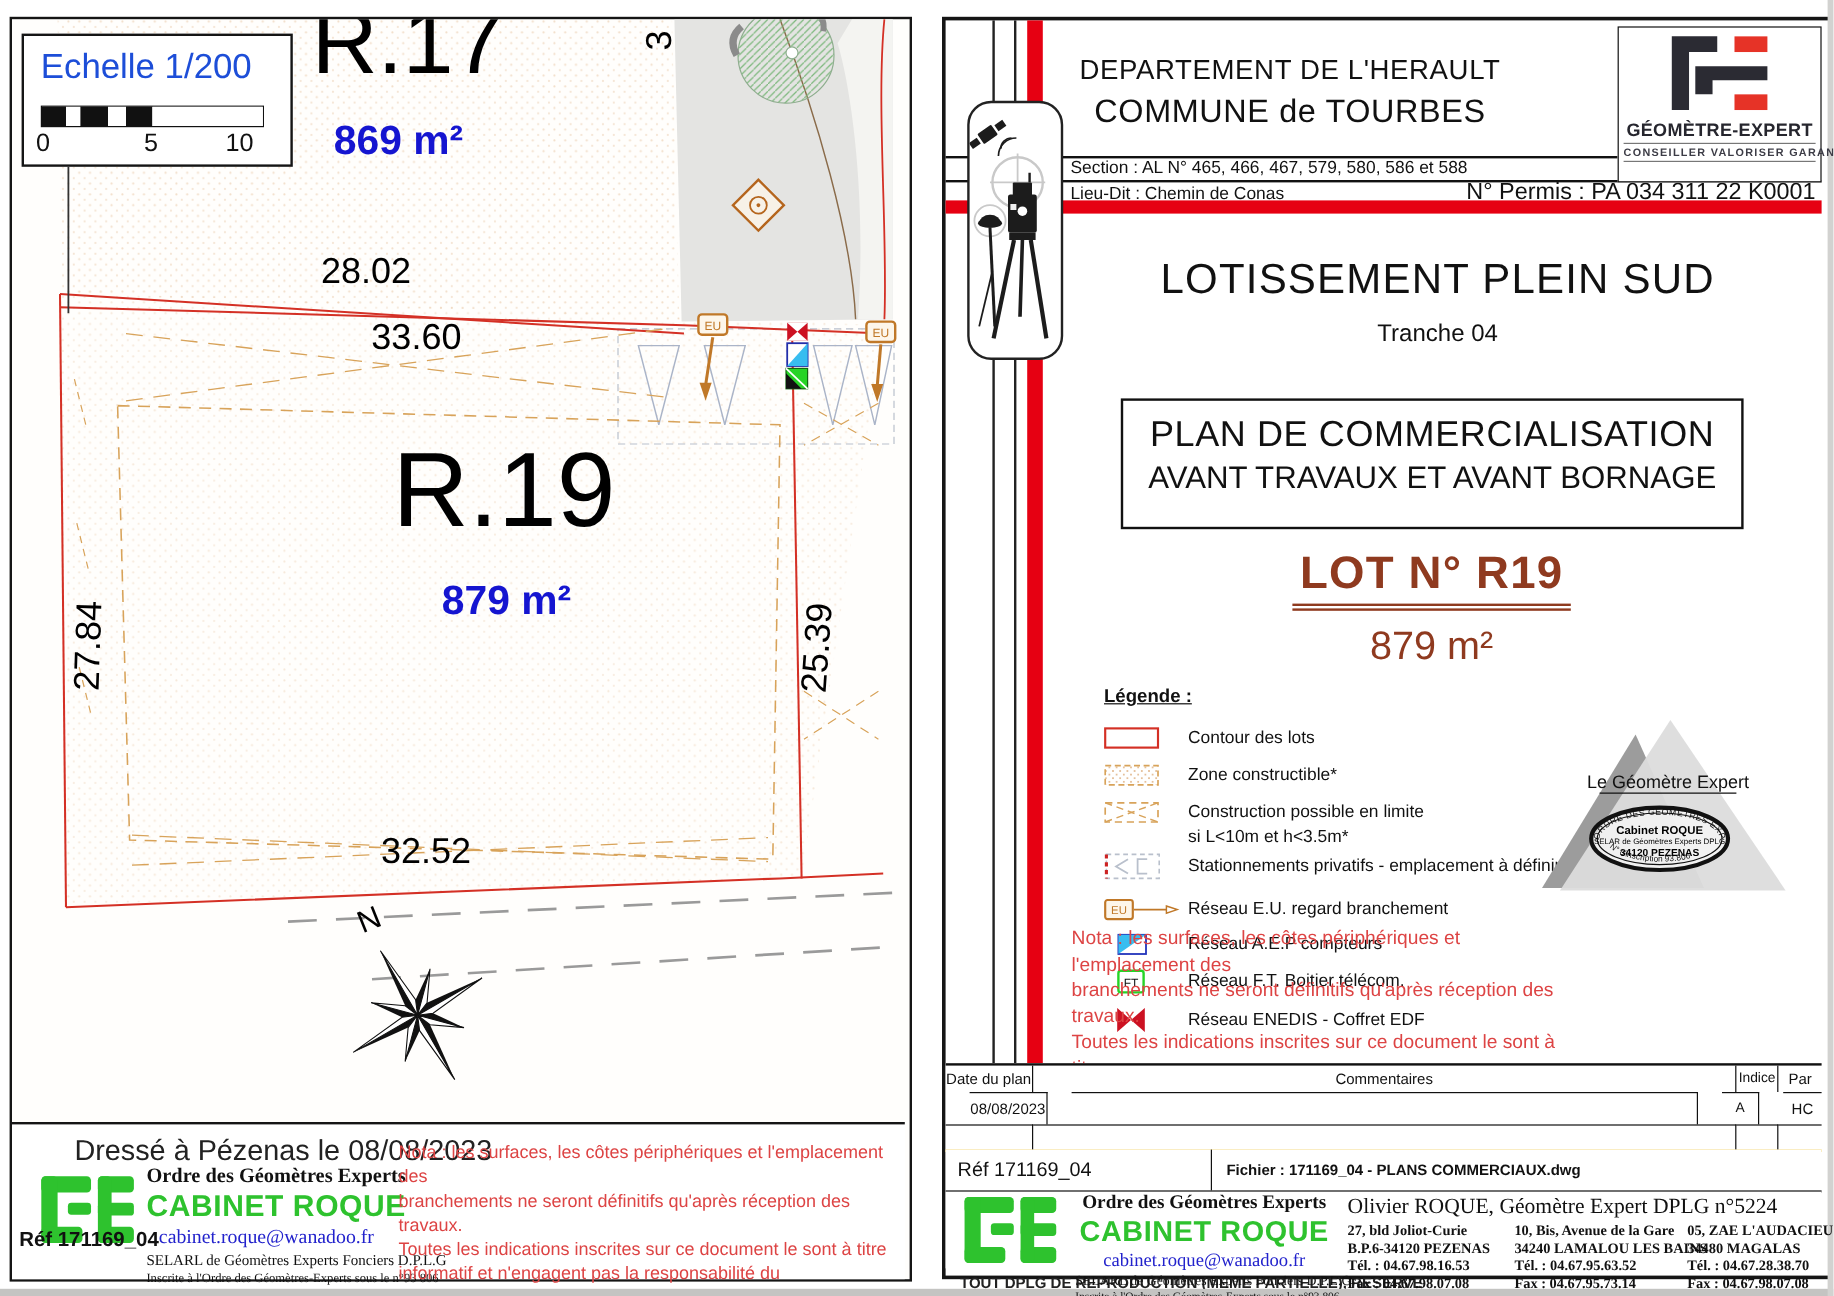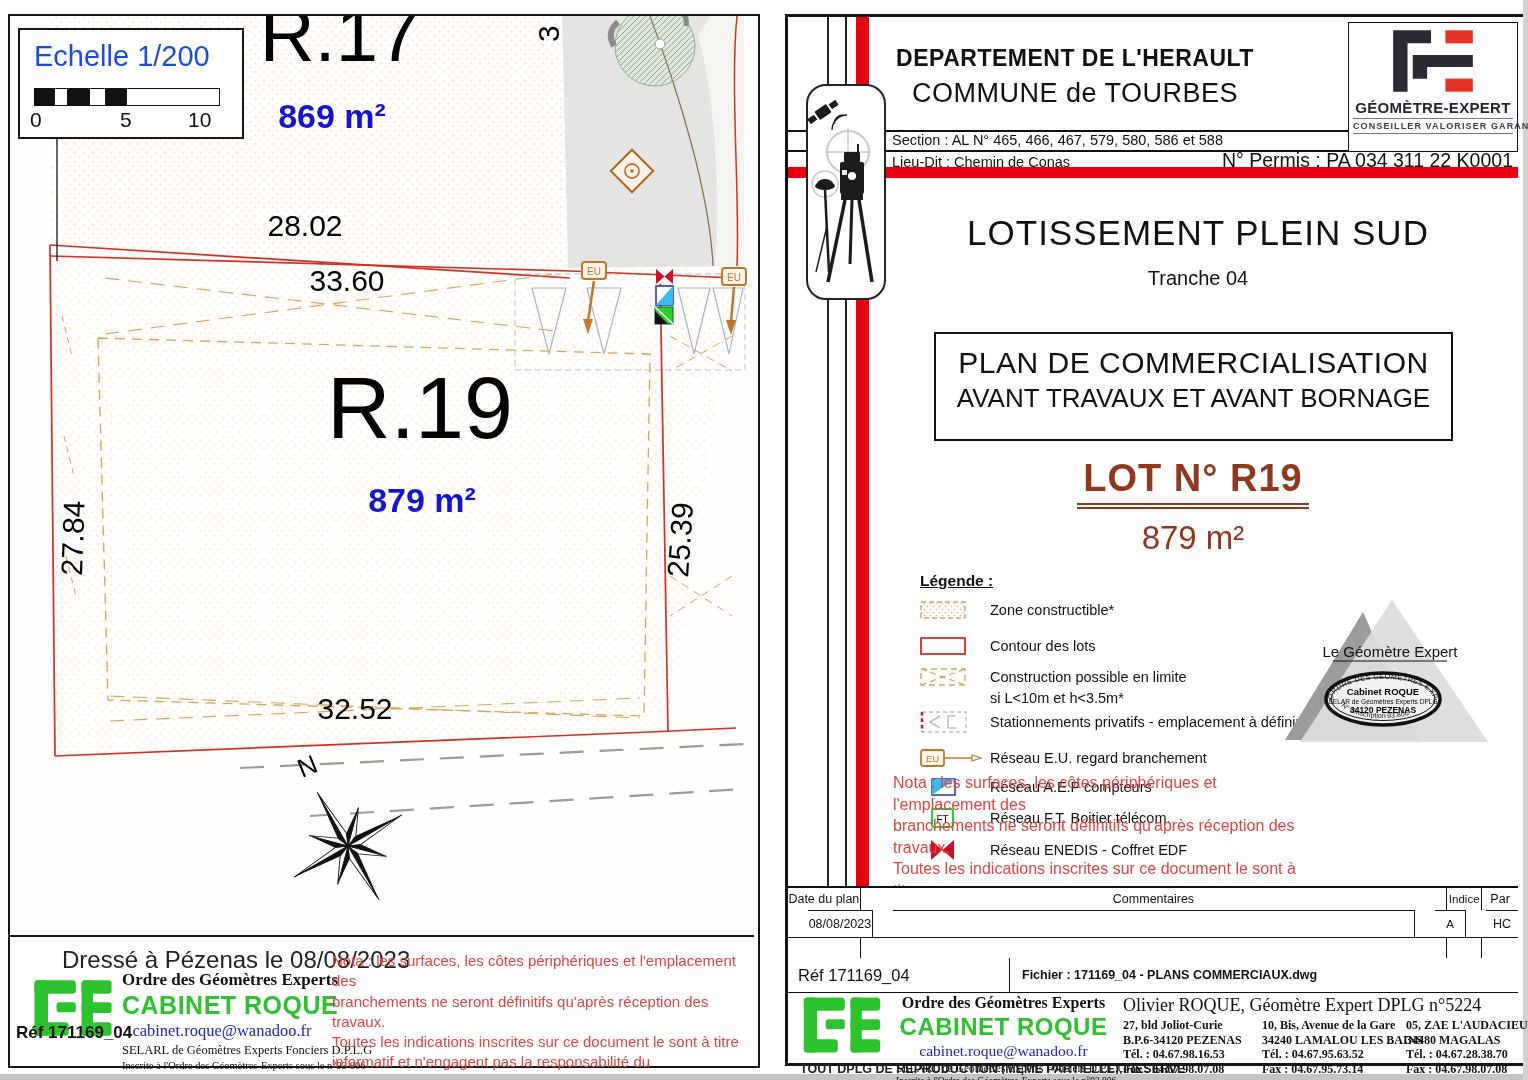--- a/index.html
+++ b/index.html
@@ -26,21 +26,21 @@
   .cab-selarl{font-family:"Liberation Serif",serif;font-size:12.5px;white-space:nowrap;margin-top:2px;}
   .cab-inscrite{font-family:"Liberation Serif",serif;font-size:10.5px;white-space:nowrap;margin-top:2px;}
   .nota{color:#dd4444;font-size:15px;line-height:1.35;}
   
   #right-panel{left:785px;top:14px;width:736px;height:1046px;border:3px solid #151515;background:#fff;}
   .rail{top:0;width:2px;height:869px;background:#222;z-index:1;}
   #red-vert{left:68px;top:0;width:13px;height:869px;background:#e60012;z-index:2;}
   #red-horiz{left:0;top:150px;width:730px;height:11px;background:#e60012;z-index:2;}
   #pill{left:18px;top:67px;width:76px;height:212px;background:#fff;border:2.5px solid #222;border-radius:20px;z-index:4;}
   .hdr-center{left:97px;top:0;width:380px;text-align:center;z-index:3;}
-  .hdr-dept{margin-top:28px;font-size:23px;font-weight:700;letter-spacing:.5px;white-space:nowrap;}
+  .hdr-dept{margin-top:28px;font-size:23px;font-weight:400;letter-spacing:.5px;white-space:nowrap;}
   .hdr-commune{margin-top:6px;font-size:27px;font-weight:500;letter-spacing:.5px;white-space:nowrap;}
   #logo-box{left:560px;top:5px;width:168px;height:128px;border:1.5px solid #111;background:#fff;z-index:3;text-align:center;}
   .brand-name{font-size:15px;font-weight:700;letter-spacing:.3px;color:#26262e;margin-top:2px;white-space:nowrap;}
   .brand-tag{font-size:9px;letter-spacing:1.1px;font-weight:600;color:#3c3c46;margin:2px 4px 0 4px;
      border-top:1px solid #777;border-bottom:1px solid #777;padding:2px 0;white-space:nowrap;}
   .hline{background:#111;height:1.5px;z-index:1;}
   .sec-txt{left:104px;top:115px;font-size:14.5px;z-index:3;white-space:nowrap;}
   .lieu-txt{left:104px;top:137px;font-size:14.5px;z-index:3;white-space:nowrap;}
   .permis-txt{left:420px;top:132px;width:305px;text-align:right;font-size:19.5px;font-weight:500;z-index:3;white-space:nowrap;}
   .title-main{left:120px;top:196px;width:580px;text-align:center;font-size:35px;font-weight:500;letter-spacing:1px;white-space:nowrap;}
@@ -328,38 +328,38 @@
     <div id="plan-box" class="abs">
       <div class="plan-l1">PLAN DE COMMERCIALISATION</div>
       <div class="plan-l2">AVANT TRAVAUX ET AVANT BORNAGE</div>
     </div>
     <div class="abs lot-title"><span>LOT N° R19</span></div>
     <div class="abs area-title">879 m²</div>
 
     <div id="legend" class="abs">
       <div class="lg-title">Légende :</div>
 
-      <div class="lg-row" style="margin-top:9px">
-        <svg class="lg-sym" width="64" height="22" viewBox="0 0 64 22">
-          <rect x="1" y="3" width="44" height="16" fill="url(#ldots)" stroke="#d8a35a" stroke-width="1.4" stroke-dasharray="5,3"></rect>
-        </svg>
-        <span class="lg-lab">Zone constructible*</span>
-      </div>
-
       <div class="lg-row" style="margin-top:14px">
         <svg class="lg-sym" width="64" height="22" viewBox="0 0 64 22">
           <defs>
               <pattern id="ldots" width="6" height="6" patternUnits="userSpaceOnUse">
             <circle cx="1.5" cy="1.5" r="0.8" fill="#dfb183"></circle>
                 <circle cx="4.5" cy="4.5" r="0.8" fill="#dfb183"></circle>
           </pattern>
             </defs>
           <rect x="1" y="3" width="44" height="16" fill="#fff" stroke="#d43025" stroke-width="1.8"></rect>
         </svg>
         <span class="lg-lab">Contour des lots</span>
+      </div>
+
+      <div class="lg-row" style="margin-top:9px">
+        <svg class="lg-sym" width="64" height="22" viewBox="0 0 64 22">
+          <rect x="1" y="3" width="44" height="16" fill="url(#ldots)" stroke="#d8a35a" stroke-width="1.4" stroke-dasharray="5,3"></rect>
+        </svg>
+        <span class="lg-lab">Zone constructible*</span>
       </div>
 
       <div class="lg-row" style="margin-top:9px">
         <svg class="lg-sym" width="64" height="22" viewBox="0 0 64 22">
           <rect x="1" y="3" width="44" height="16" fill="#fff" stroke="#d8a35a" stroke-width="1.4" stroke-dasharray="6,4"></rect>
           <line x1="1" y1="3" x2="45" y2="19" stroke="#d8a35a" stroke-width="1.2" stroke-dasharray="6,4"></line>
           <line x1="1" y1="19" x2="45" y2="3" stroke="#d8a35a" stroke-width="1.2" stroke-dasharray="6,4"></line>
         </svg>
         <span class="lg-lab">Construction possible en limite</span>
       </div>

